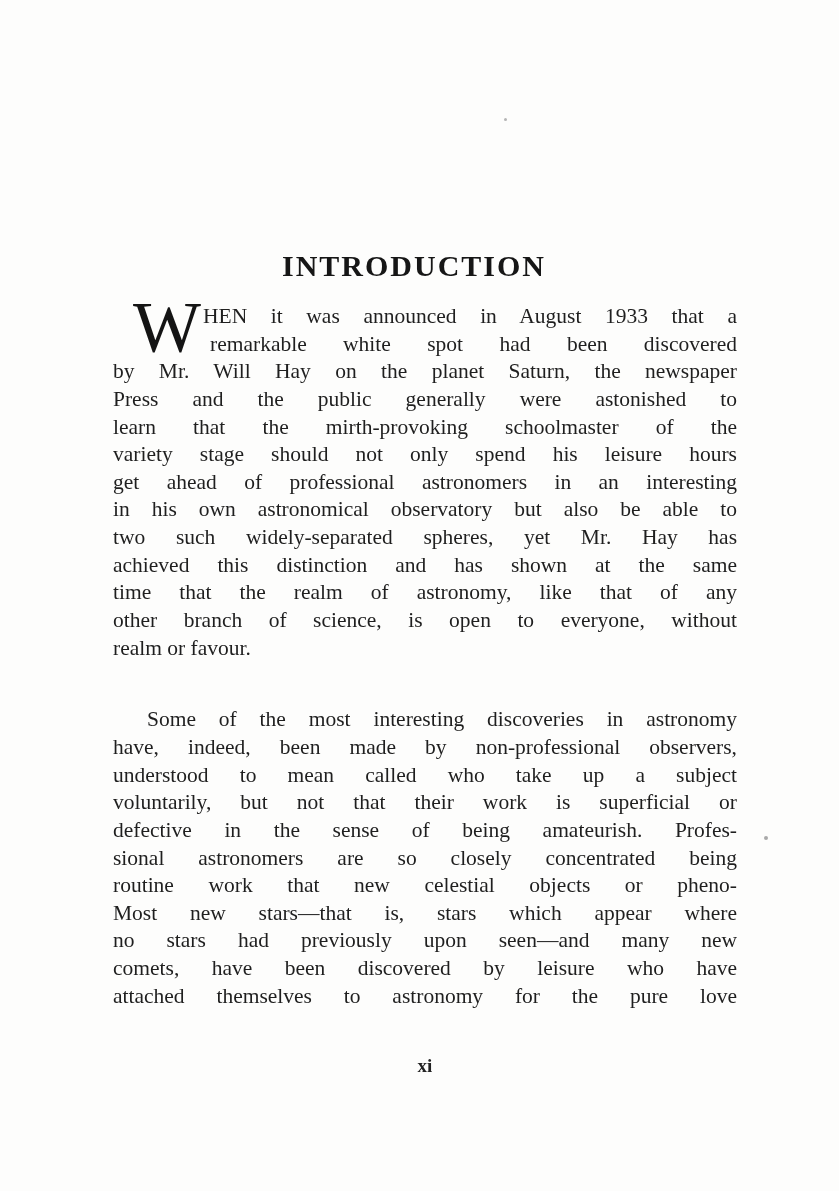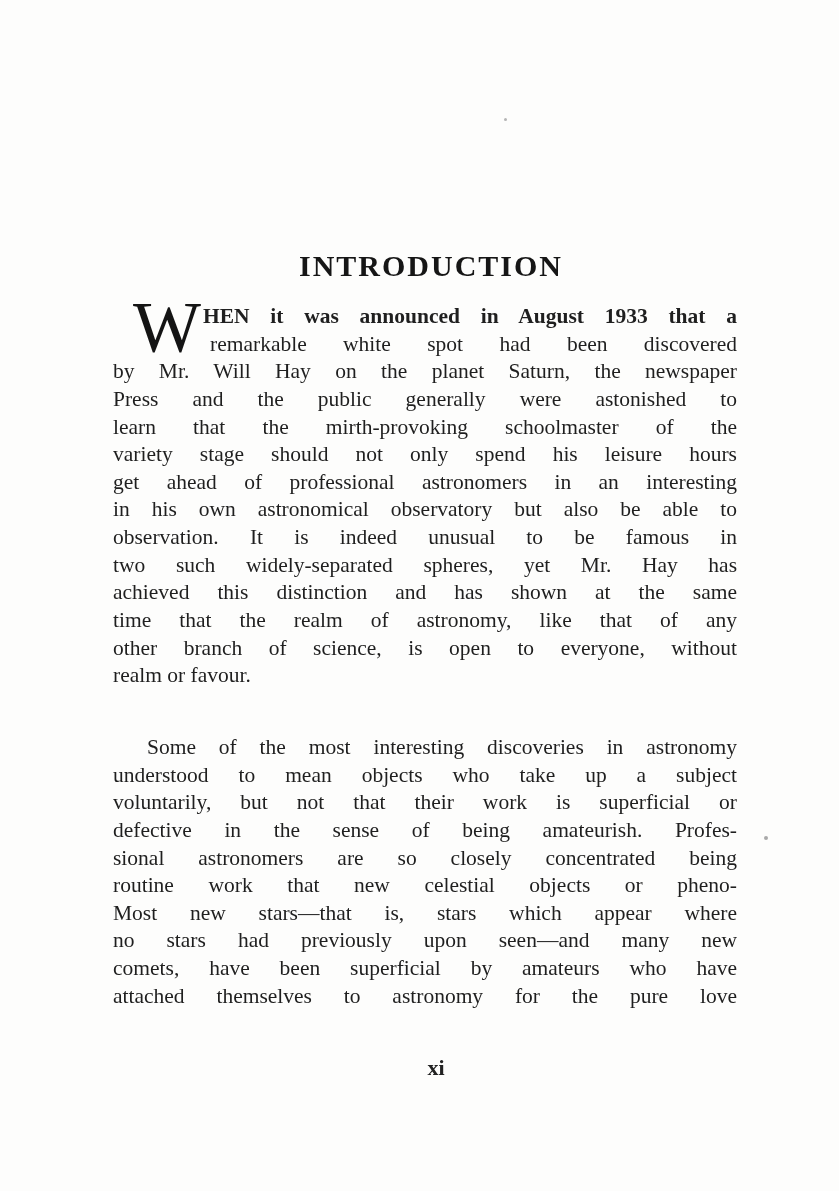--- a/index.html
+++ b/index.html
@@ -10,21 +10,21 @@
   }
   .page {
     position: relative;
     width: 839px; height: 1191px;
     background: #fdfdfc;
     color: #1e1e1e;
     overflow: hidden;
   }
   .chapter-title {
     position: absolute;
-    top: 249px; left: 119px; width: 624px;
+    top: 249px; left: 102px; width: 624px;
     text-align: center;
     font-size: 30px;
     font-weight: 700;
     letter-spacing: 2px;
     color: #161616;
   }
   .textblock {
     position: absolute;
     top: 303px; left: 113px; width: 624px;
     font-size: 21.5px;
@@ -32,37 +32,37 @@
   }
   .line {
     height: 27.65px;
     line-height: 27.65px;
     text-align: justify;
     text-align-last: justify;
     overflow: visible;
     white-space: nowrap0; 
   }
   .line--flush { text-align-last: left; }
-  .line--dc1 { padding-left: 90px; font-weight: bold; }
+  .line--dc1 { padding-left: 90px; }
   .line--dc2 { padding-left: 97px; }
   .line--indent { padding-left: 34px; margin-top: 44px; }
   .para2 { margin-top: 4px; }
   .dropcap {
     position: absolute;
     top: -12px; left: 20px;
     font-size: 72px;
     line-height: 1;
     font-weight: 400;
     color: #141414;
   }
   .page-number {
     position: absolute;
-    top: 1055px; left: 124px; width: 624px;
+    top: 1055px; left: 113px; width: 624px;
     text-align: center;
-    font-size: 22px;
+    font-size: 19px;
     font-weight: 700;
     color: #222;
   }
   .speck {
     position: absolute;
     border-radius: 50%;
     background: #b5b5b5;
   }
   .speck-1 { top: 118px; left: 504px; width: 3px; height: 3px; }
   .speck-2 { top: 836px; left: 764px; width: 4px; height: 4px; background: #a9a9a9; }
@@ -79,38 +79,38 @@
     <div class="para1">
       <span class="dropcap">W</span>
       <div class="line line--dc1">HEN it was announced in August 1933 that a</div>
       <div class="line line--dc2">remarkable white spot had been discovered</div>
       <div class="line">by Mr. Will Hay on the planet Saturn, the newspaper</div>
       <div class="line">Press and the public generally were astonished to</div>
       <div class="line">learn that the mirth-provoking schoolmaster of the</div>
       <div class="line">variety stage should not only spend his leisure hours</div>
       <div class="line">get ahead of professional astronomers in an interesting</div>
       <div class="line">in his own astronomical observatory but also be able to</div>
-      <div class="line">observation.  It is indeed unusual to be famous in</div>
       <div class="line">two such widely-separated spheres, yet Mr. Hay has</div>
       <div class="line">achieved this distinction and has shown at the same</div>
       <div class="line">time that the realm of astronomy, like that of any</div>
       <div class="line">other branch of science, is open to everyone, without</div>
       <div class="line line--flush">realm or favour.</div>
     </div>
 
     <div class="para2">
       <div class="line line--indent">Some of the most interesting discoveries in astronomy</div>
-      <div class="line">understood to mean objects who take up a subject</div>
+      <div class="line">have, indeed, been made by non-professional observers,</div>
+      <div class="line">understood to mean called who take up a subject</div>
       <div class="line">voluntarily, but not that their work is superficial or</div>
       <div class="line">defective in the sense of being amateurish.  Profes-</div>
       <div class="line">sional astronomers are so closely concentrated being</div>
       <div class="line">routine work that new celestial objects or pheno-</div>
       <div class="line">Most new stars—that is, stars which appear where</div>
       <div class="line">no stars had previously upon seen—and many new</div>
-      <div class="line">comets, have been superficial by amateurs who have</div>
+      <div class="line">comets, have been discovered by leisure who have</div>
       <div class="line">attached themselves to astronomy for the pure love</div>
     </div>
 
   </div>
 
   <div class="page-number">xi</div>
 
   <div class="speck speck-1"></div>
   <div class="speck speck-2"></div>
 

